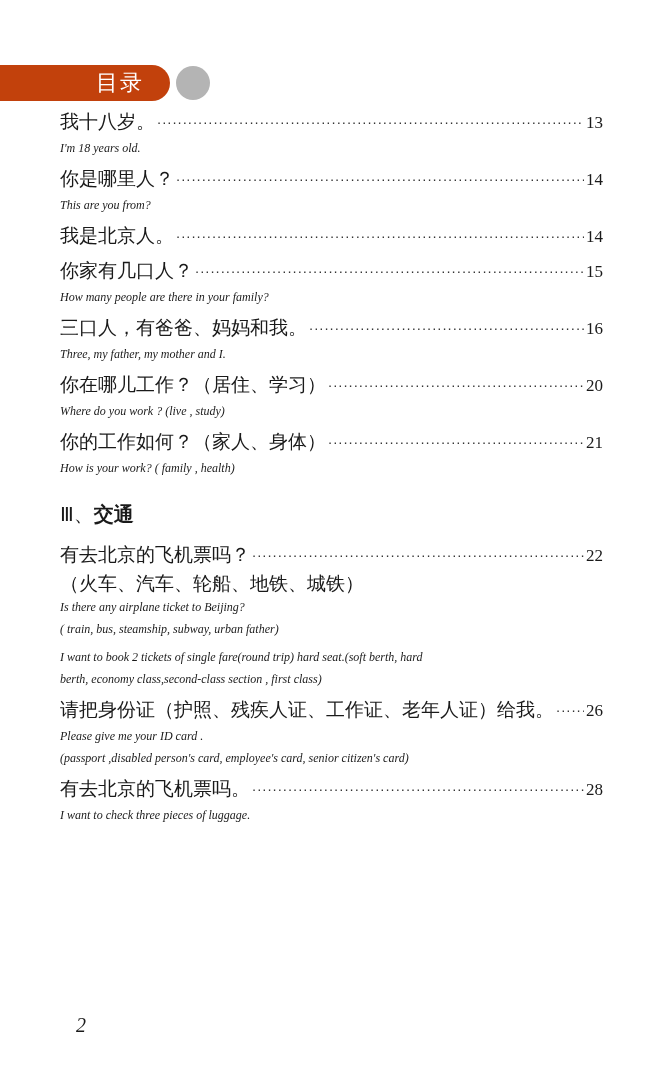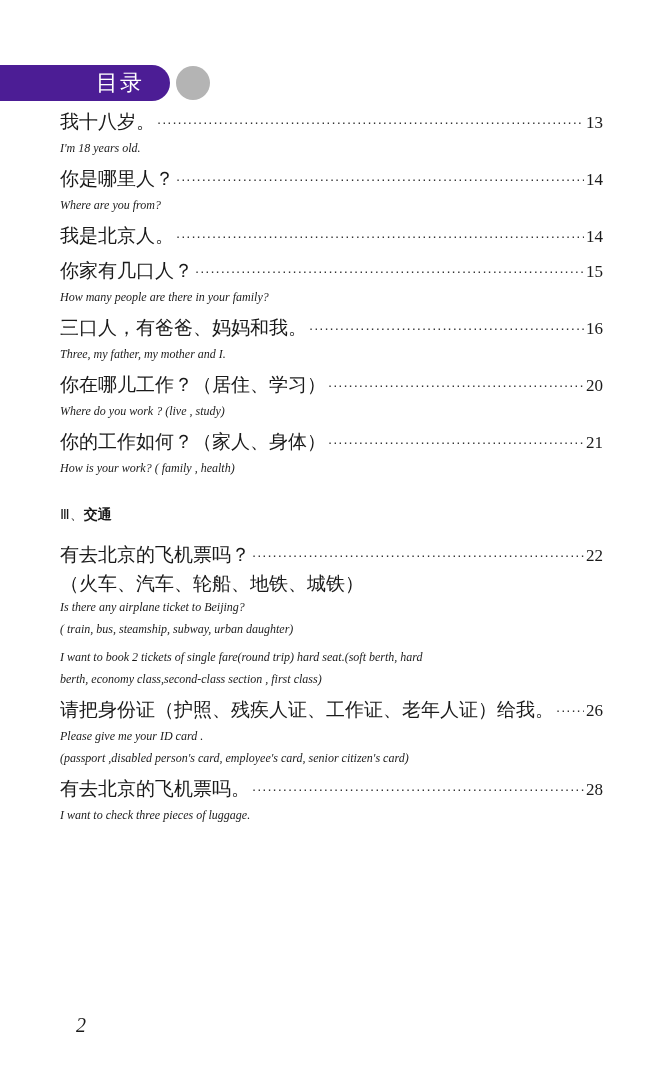--- a/index.html
+++ b/index.html
@@ -3,21 +3,21 @@
 <meta charset="utf-8">
 <style>
   html, body { margin: 0; padding: 0; background: #ffffff; }
   body {
     width: 661px; height: 1087px; position: relative; overflow: hidden;
     font-family: "DejaVu Serif", "Liberation Serif", serif;
     color: #1a1a1a;
   }
   .header-bar {
     position: absolute; left: 0; top: 65px; width: 170px; height: 36px;
-    background: #4c1d95; border-radius: 0 18px 18px 0;
+    background: #c2410c; border-radius: 0 18px 18px 0;
     display: flex; align-items: center; justify-content: flex-end;
     padding-right: 26px; box-sizing: border-box;
   }
   .header-title {
     color: #ffffff; font-size: 22px; letter-spacing: 2px;
     font-family: "DejaVu Sans", "Liberation Sans", sans-serif;
   }
   .header-dot {
     position: absolute; left: 176px; top: 66px; width: 34px; height: 34px;
     border-radius: 50%; background: #b4b4b4;
@@ -43,21 +43,21 @@
     font-size: 19px; line-height: 26px;
     font-family: "DejaVu Sans", "Liberation Sans", sans-serif;
     white-space: nowrap;
   }
   .en-line {
     font-family: "Liberation Serif", serif; font-style: italic;
     font-size: 12px; line-height: 22px;
   }
   .section-heading {
     margin-top: 22px; margin-bottom: 14px;
-    font-size: 14px; line-height: 26px;
+    font-size: 20px; line-height: 26px;
     font-family: "DejaVu Sans", "Liberation Sans", sans-serif;
   }
   .section-heading .sec-title { font-weight: bold; }
   .page-footer {
     position: absolute; left: 76px; top: 1014px;
     font-family: "Liberation Serif", serif; font-style: italic; font-size: 20px;
   }
 </style>
 </head>
 <body>
@@ -77,21 +77,21 @@
       </div>
     <div class="en-line">I'm 18 years old.</div>
   </div>
 
   <div class="entry">
     <div class="cn-line">
         <span class="cn-text">你是哪里人？</span>
         <span class="dots"></span>
         <span class="page-num">14</span>
       </div>
-    <div class="en-line">Where are you from?</div>
+    <div class="en-line">This are you from?</div>
   </div>
 
   <div class="entry">
     <div class="cn-line">
         <span class="cn-text">我是北京人。</span>
         <span class="dots"></span>
         <span class="page-num">14</span>
       </div>
   </div>
 
@@ -137,21 +137,21 @@
   </div>
 
   <div class="entry">
     <div class="cn-line">
         <span class="cn-text">有去北京的飞机票吗？</span>
         <span class="dots"></span>
         <span class="page-num">22</span>
       </div>
     <div class="cn-sub">（火车、汽车、轮船、地铁、城铁）</div>
     <div class="en-line">Is there any airplane ticket to Beijing?</div>
-    <div class="en-line">( train, bus, steamship, subway, urban daughter)</div>
+    <div class="en-line">( train, bus, steamship, subway, urban father)</div>
   </div>
 
   <div class="entry">
     <div class="en-line">I want to book 2 tickets of single fare(round trip) hard seat.(soft berth, hard</div>
     <div class="en-line">berth, economy class,second-class section , first class)</div>
   </div>
 
   <div class="entry">
     <div class="cn-line">
         <span class="cn-text">请把身份证（护照、残疾人证、工作证、老年人证）给我。</span>

